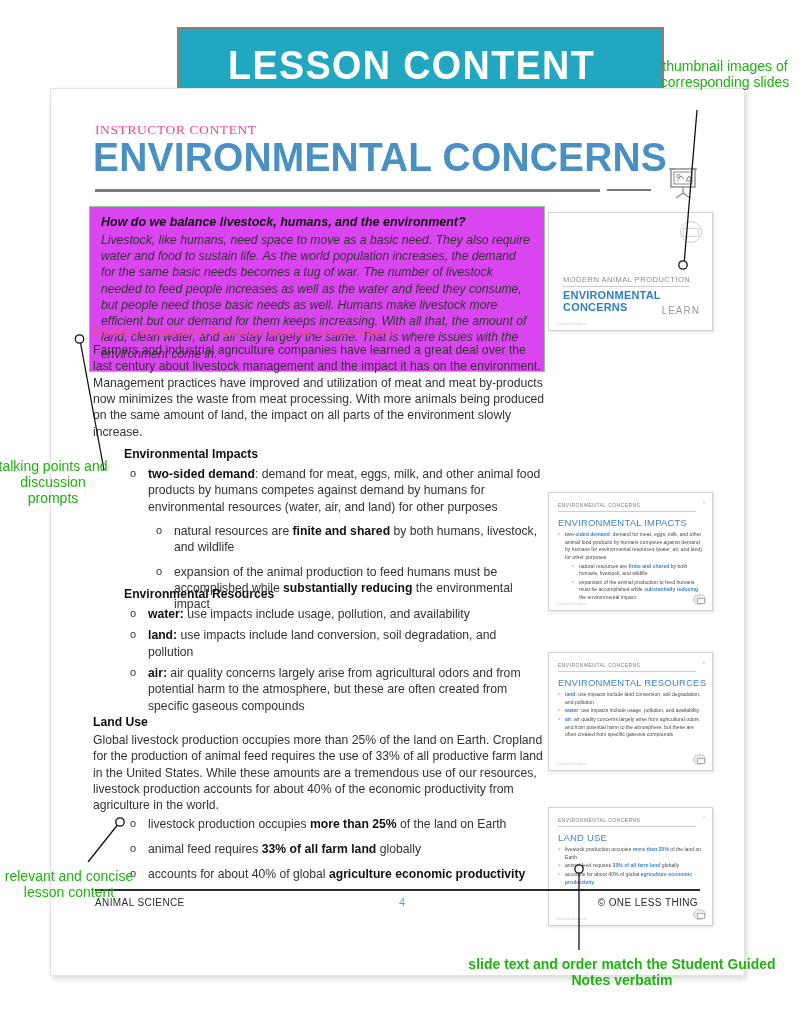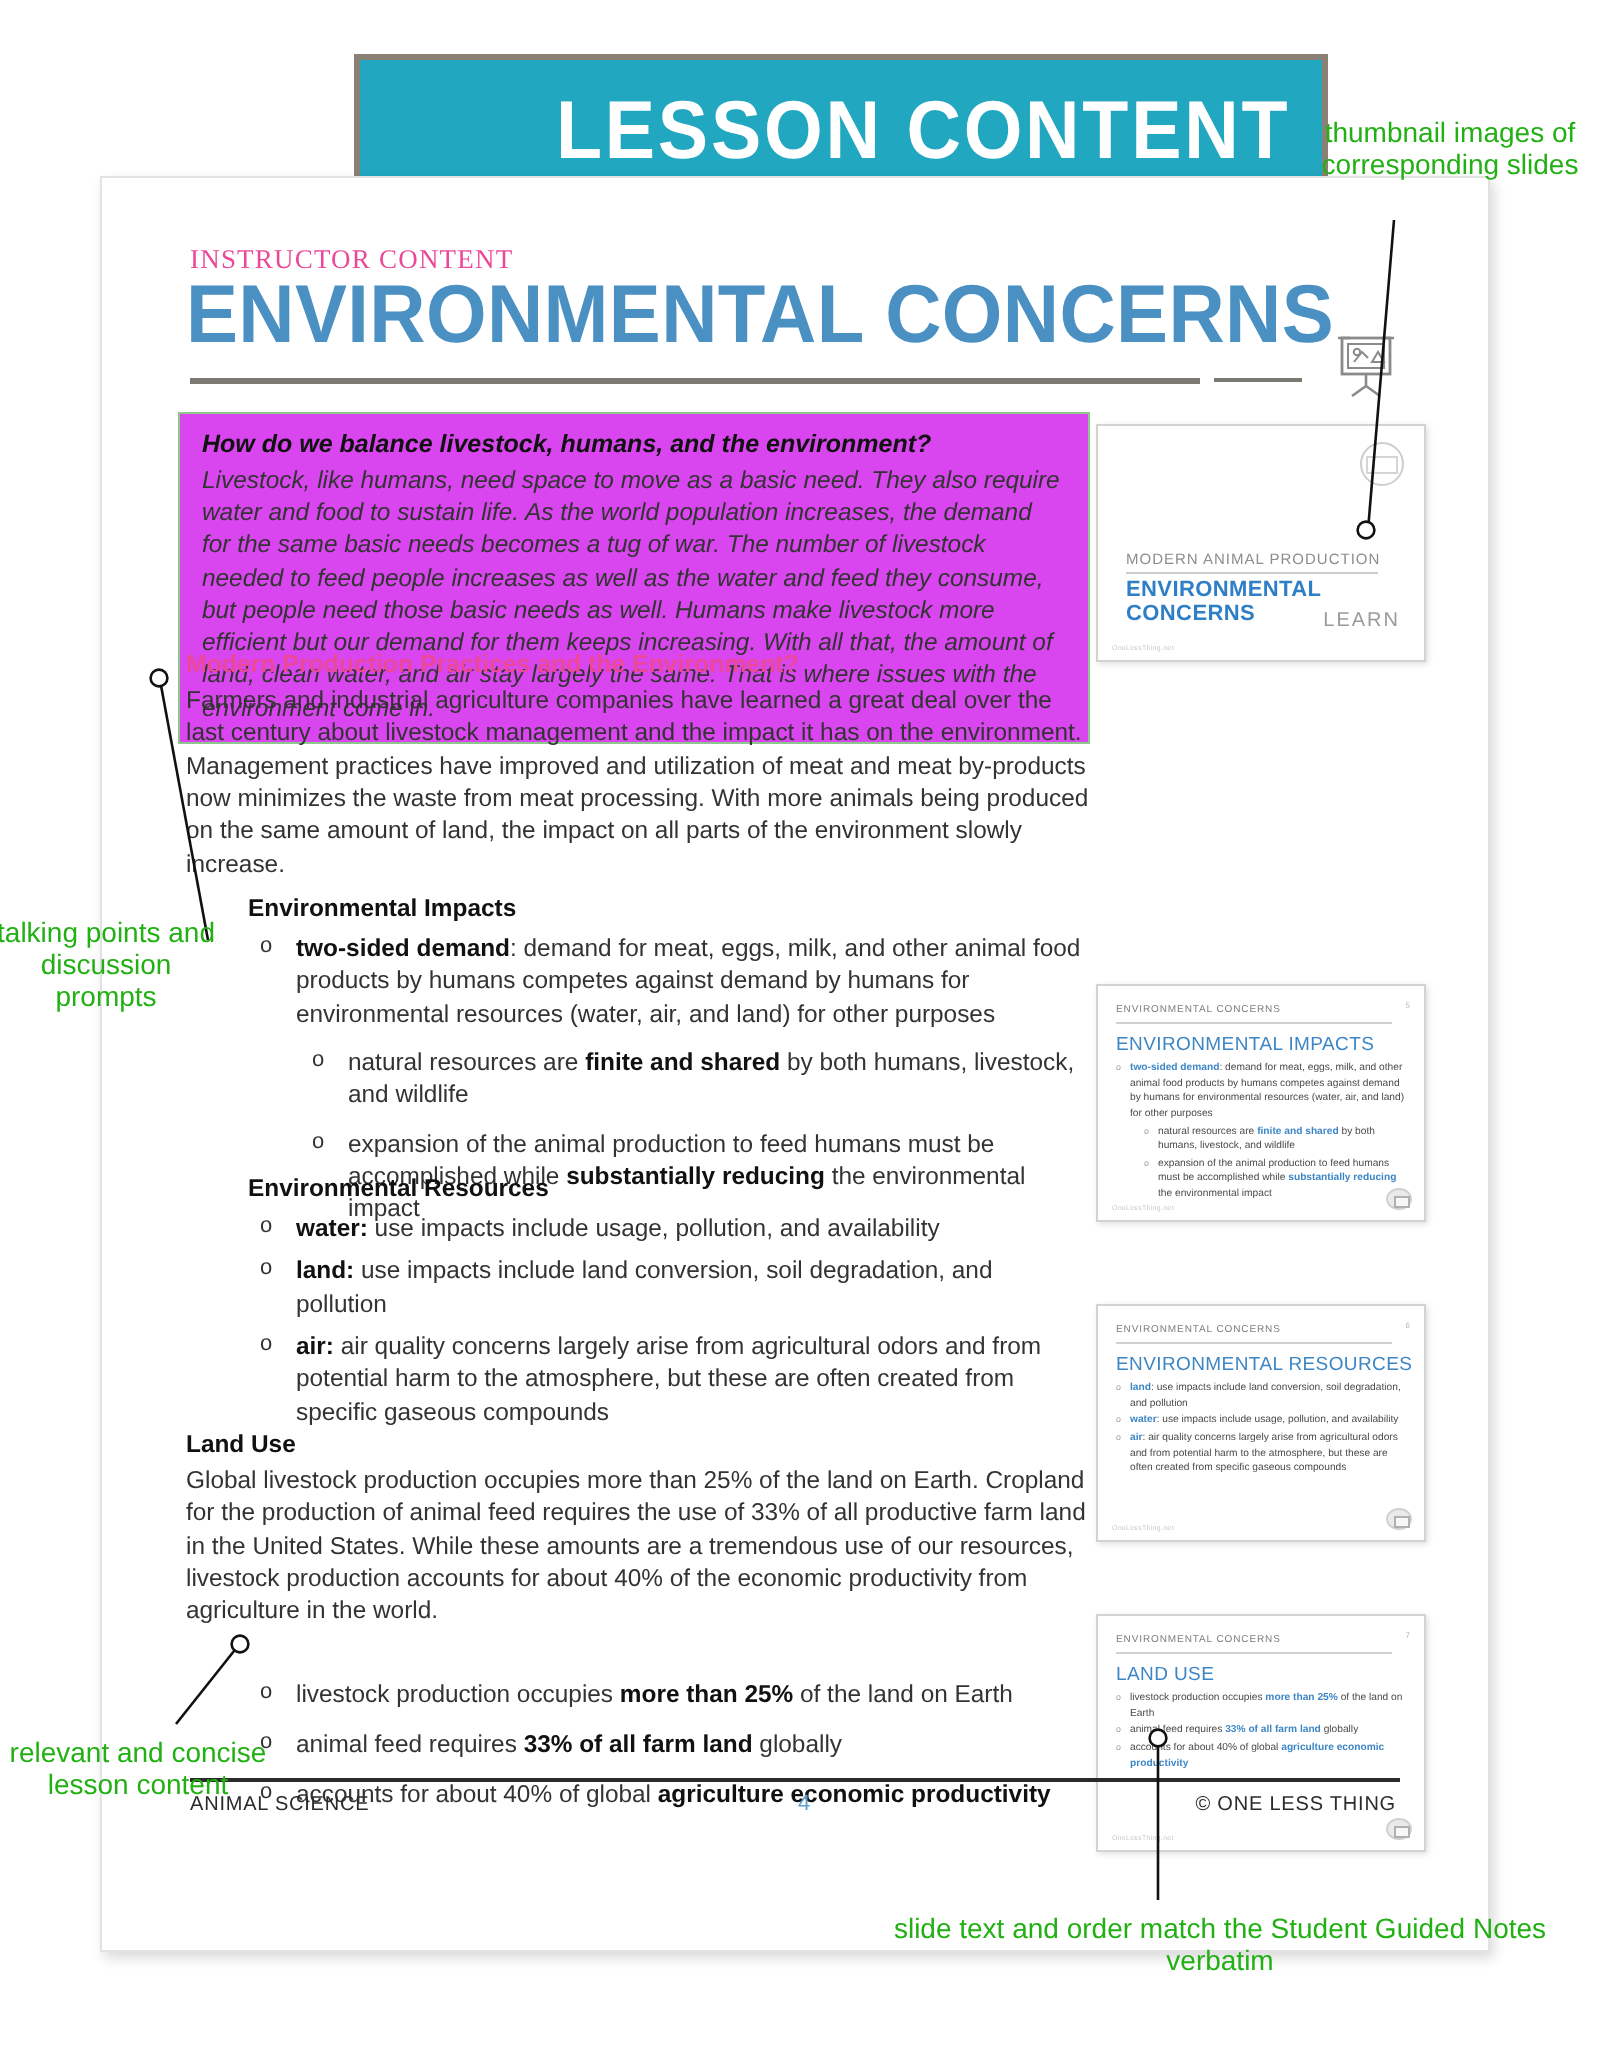--- a/index.html
+++ b/index.html
@@ -10,21 +10,21 @@
     position:relative;
     overflow:hidden;
   }
 
   
   #banner{
     position:absolute;left:177px;top:27px;width:487px;height:77px;
     background:#22a7c0;
     border:3px solid #8a8174;
     box-sizing:border-box;
-    display:flex;align-items:center;justify-content:flex-end;
+    display:flex;align-items:center;justify-content:flex-start;padding-left:32px;
   }
   #banner-text{
     color:#ffffff;
     font-family:"Liberation Sans Narrow","Liberation Sans",sans-serif;
     font-size:41px;font-weight:bold;letter-spacing:1.5px;
     transform:scaleX(0.92);
   }
 
   
   #page{
@@ -202,21 +202,21 @@
 
   
   .anno{
     position:absolute;color:#22b014;
     font-family:"Liberation Sans Narrow","Liberation Sans",sans-serif;
     font-size:14px;line-height:1.15;text-align:center;font-weight:normal;
   }
   #anno-thumbs{ left:655px;top:58px;width:140px; }
   #anno-talking{ left:-2px;top:458px;width:110px; }
   #anno-relevant{ left:4px;top:868px;width:130px; }
-  #anno-verbatim{ left:440px;top:956px;width:340px; }
+  #anno-verbatim{ left:452px;top:956px;width:340px;font-weight:bold; }
 
   svg.lead{ position:absolute;overflow:visible;pointer-events:none; }
 </style>
 </head>
 <body>
 
 <div id="banner">
   <span id="banner-text">LESSON CONTENT</span>
 </div>
 
@@ -264,21 +264,21 @@
       <li><b class="em">water:</b><span> use impacts include usage, pollution, and availability</span></li>
       <li><b class="em">land:</b><span> use impacts include land conversion, soil degradation, and pollution</span></li>
       <li><b class="em">air:</b><span> air quality concerns largely arise from agricultural odors and from potential harm to the atmosphere, but these are often created from specific gaseous compounds</span></li>
     </ul>
   </div>
 
   <div id="sec-landuse">
     <div class="sub-head">Land Use</div>
     <div class="para" style="margin-top:3px">Global livestock production occupies more than 25% of the land on Earth. Cropland for the production of animal feed requires the use of 33% of all productive farm land in the United States. While these amounts are a tremendous use of our resources, livestock production accounts for about 40% of the economic productivity from agriculture in the world.</div>
     <ul class="lvl1" id="landuse-bullets">
-      <li style="margin-top:25px"><span>livestock production occupies </span><b class="em">more than 25%</b><span> of the land on Earth</span></li>
+      <li style="margin-top:2px"><span>livestock production occupies </span><b class="em">more than 25%</b><span> of the land on Earth</span></li>
       <li style="margin-top:9px"><span>animal feed requires </span><b class="em">33% of all farm land</b><span> globally</span></li>
       <li style="margin-top:9px"><span>accounts for about 40% of global </span><b class="em">agriculture economic productivity</b><span></span></li>
     </ul>
   </div>
 
   <div class="thumb" id="thumb1">
     <div id="t1-logo"></div>
     <div id="t1-sup">MODERN ANIMAL PRODUCTION</div>
     <div id="t1-rule"></div>
     <div id="t1-title">ENVIRONMENTAL CONCERNS</div>

